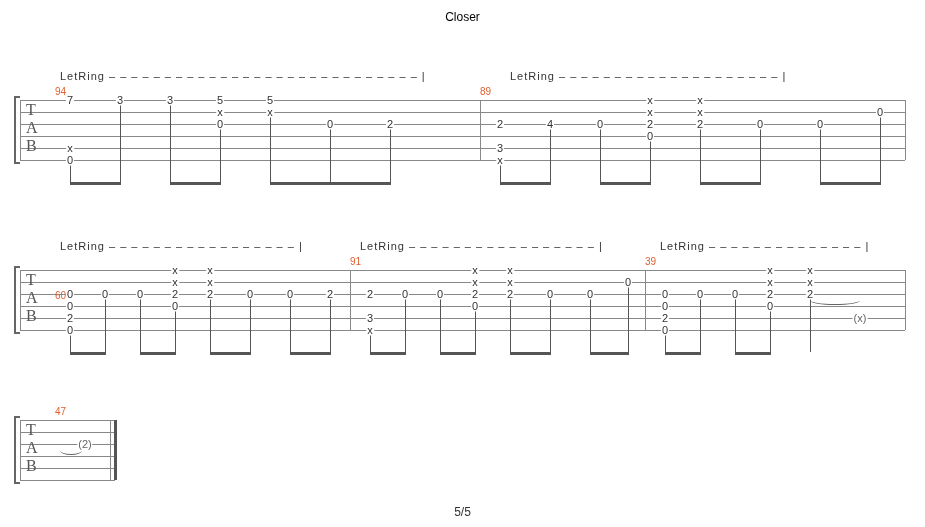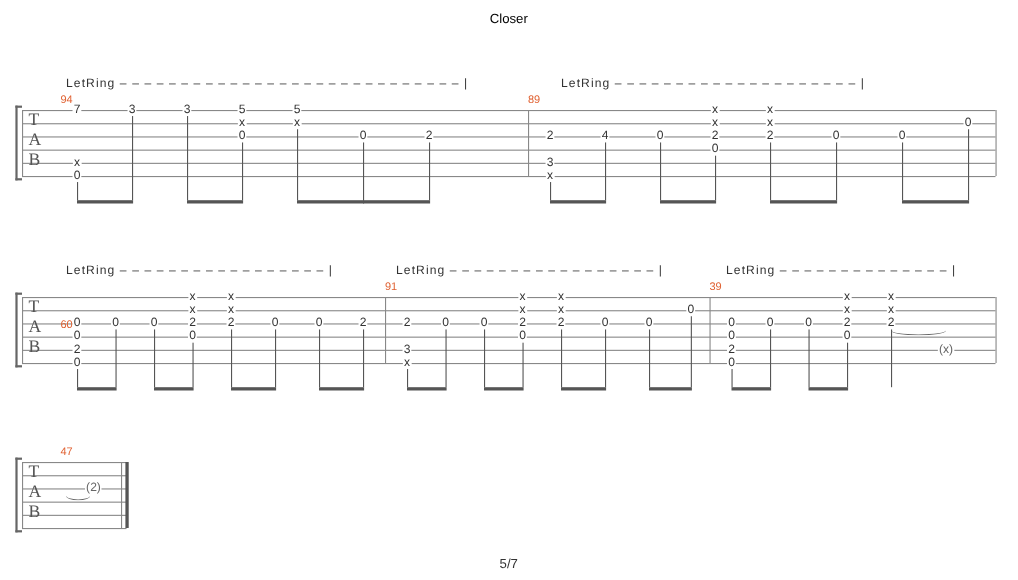--- a/index.html
+++ b/index.html
@@ -90,21 +90,21 @@
     height: 8px;
   }
   .ghost {
     color: #666;
   }
 </style>
 </head>
 <body>
 
 <div class="title">Closer</div>
-<div class="footer">5/7</div>
+<div class="footer">5/5</div>
 
 <div id="tab-root">
     <div class="system" style="top:60px;left:20px;width:885px;height:140px;">
       <div class="bracket" style="left:-6px;top:36px;width:2px;height:68px;"></div>
       <div class="bracket" style="left:-6px;top:36px;width:6px;height:2px;"></div>
       <div class="bracket" style="left:-6px;top:102px;width:6px;height:2px;"></div>
       <div class="hline" style="position:absolute;left:0;right:0;top:40px;height:1px;background:#888;width:885px;"></div>
       <div class="hline" style="position:absolute;left:0;right:0;top:52px;height:1px;background:#888;width:885px;"></div>
       <div class="hline" style="position:absolute;left:0;right:0;top:64px;height:1px;background:#888;width:885px;"></div>
       <div class="hline" style="position:absolute;left:0;right:0;top:76px;height:1px;background:#888;width:885px;"></div>

